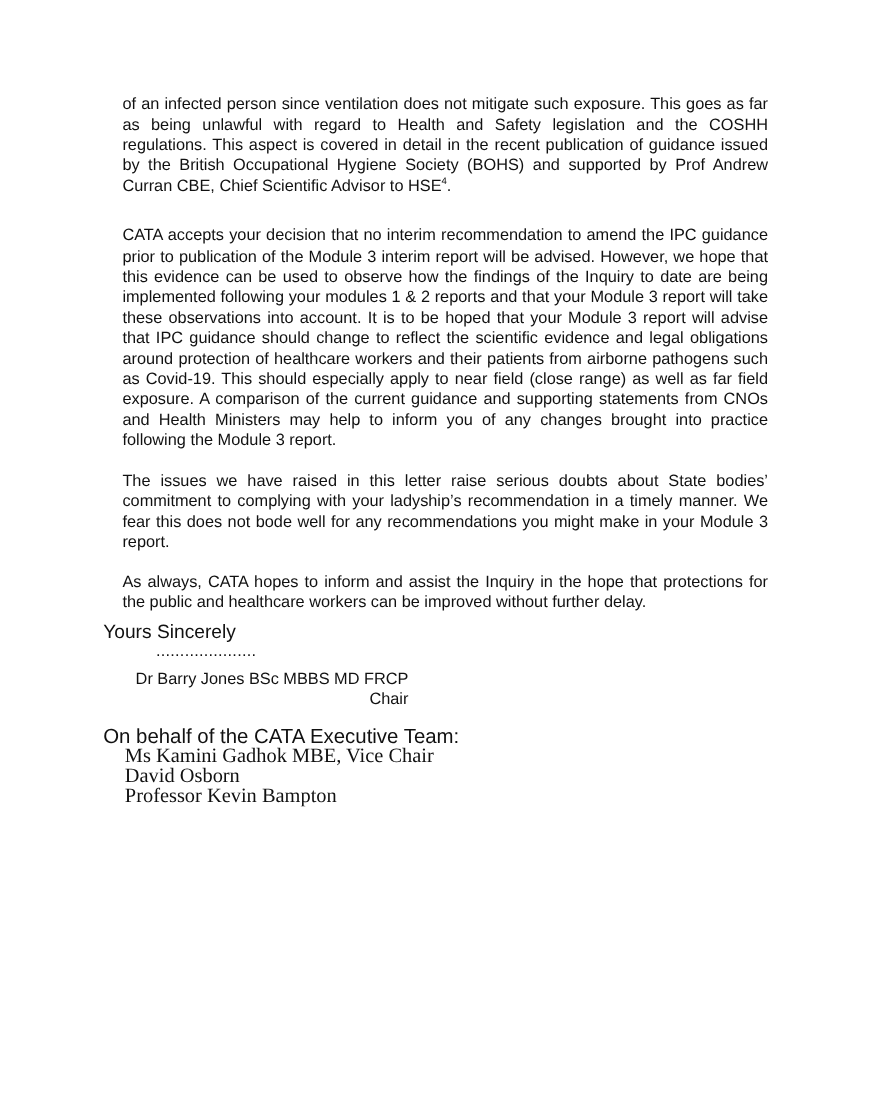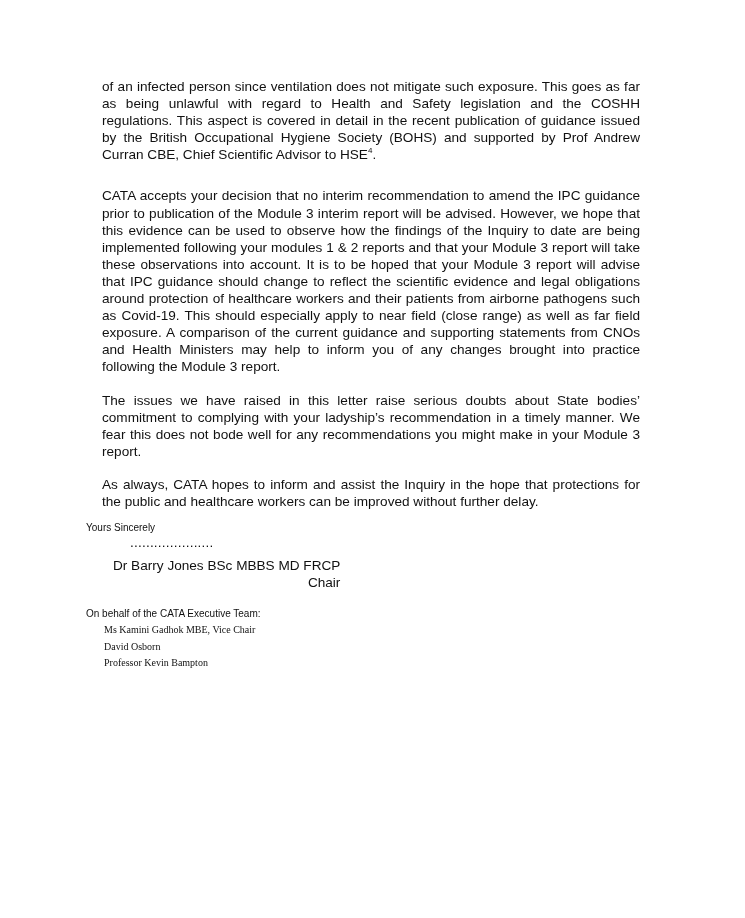--- a/index.html
+++ b/index.html
@@ -30,21 +30,21 @@
     .p1 { margin-bottom: 24px; }
     .p2 { margin-bottom: 9px; }
     .p3 { margin-bottom: 9px; }
     .p4 { margin-bottom: 9px; }
     sup {
       font-size: 8px;
       line-height: 0;
       vertical-align: super;
     }
     .closing {
-      font-size: 10px;
+      font-size: 16px;
       line-height: 17.1px;
       margin: 0;
     }
     .sig-dots {
       position: absolute;
       left: 130px;
       top: 534px;
       font-size: 13.6px;
       line-height: 17px;
       letter-spacing: 0.2px;
@@ -56,21 +56,21 @@
       top: 558px;
       font-size: 13.6px;
       line-height: 16.5px;
       text-align: right;
     }
     .signatory div { margin: 0; }
     .behalf {
       position: absolute;
       left: 86px;
       top: 606px;
-      font-size: 10px;
+      font-size: 17px;
       line-height: 16.3px;
     }
     .behalf .member {
       padding-left: 18px;
       font-family: Liberation Serif, serif;
     }
   </style>
 </head>
 <body>
 

